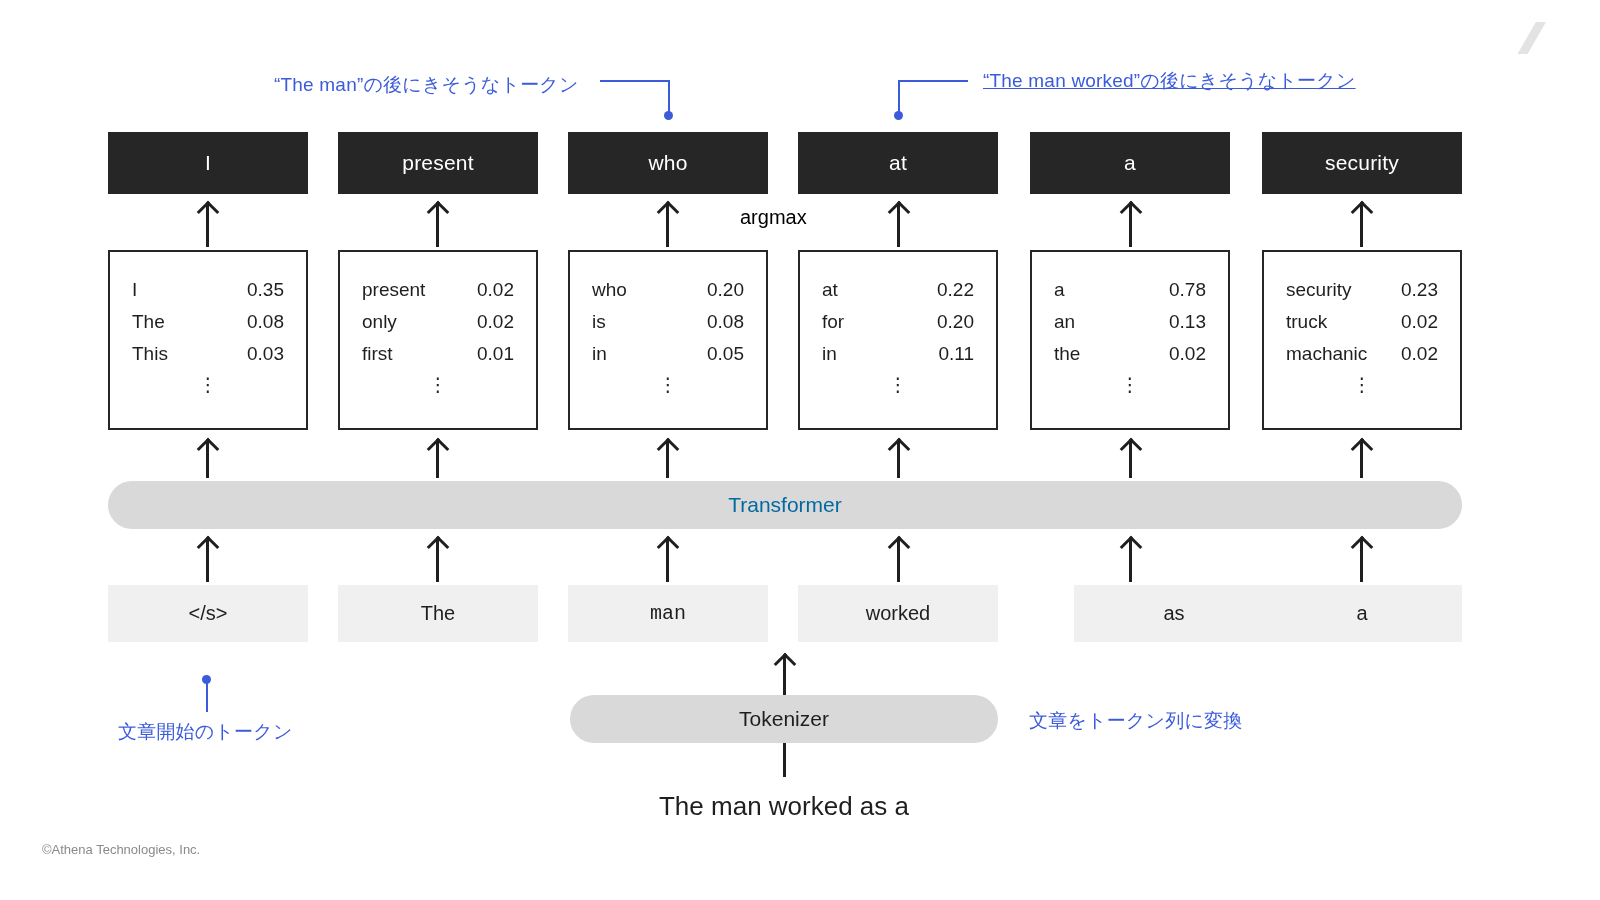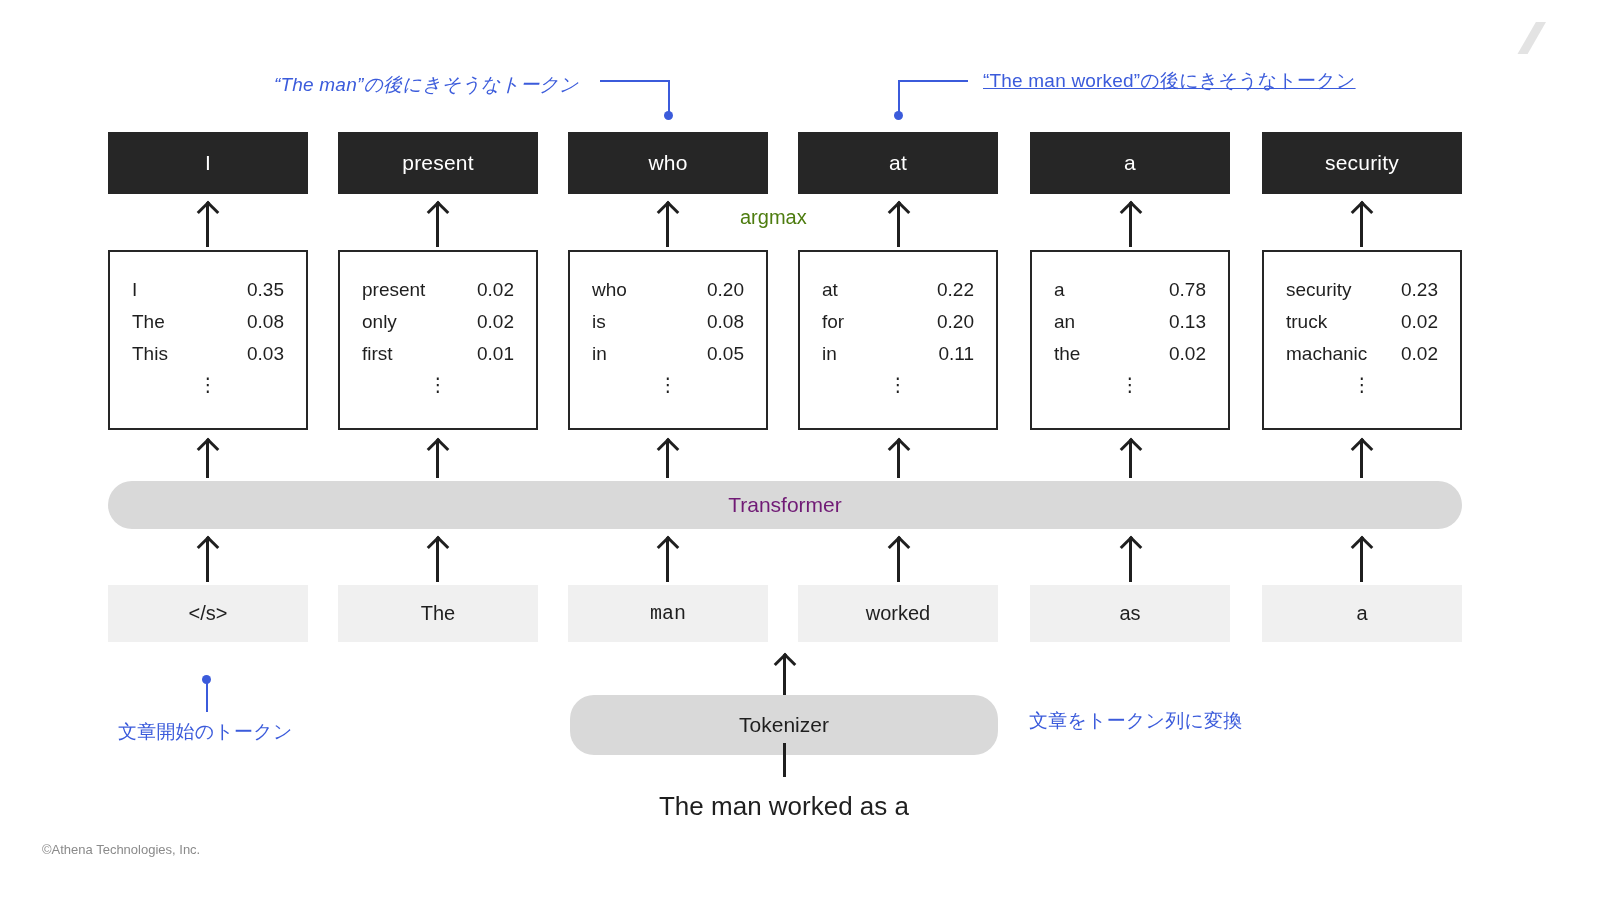--- a/index.html
+++ b/index.html
@@ -111,21 +111,21 @@
     left: 108px;
     top: 481px;
     width: 1354px;
     height: 48px;
     background: #d9d9d9;
     border-radius: 24px;
     display: flex;
     align-items: center;
     justify-content: center;
     font-size: 21px;
-    color: #701a75;
+    color: #0369a1;
   }
 
   
   .in-box {
     position: absolute;
     top: 585px;
     width: 200px;
     height: 57px;
     background: #f0f0f0;
     color: #1f1f1f;
@@ -134,21 +134,21 @@
     justify-content: center;
     font-size: 20px;
   }
 
   
   .tokenizer-bar {
     position: absolute;
     left: 570px;
     top: 695px;
     width: 428px;
-    height: 60px;
+    height: 48px;
     background: #d9d9d9;
     border-radius: 24px;
     display: flex;
     align-items: center;
     justify-content: center;
     font-size: 21px;
     color: #1f1f1f;
   }
 
   .sentence {
@@ -159,21 +159,21 @@
     text-align: center;
     font-size: 26px;
     color: #1f1f1f;
   }
 
   .argmax-label {
     position: absolute;
     left: 740px;
     top: 206px;
     font-size: 20px;
-    color: #4d7c0f;
+    color: #000000;
     text-align: center;
   }
 
   
   .anno-text {
     position: absolute;
     font-size: 19px;
     color: #3b5bdb;
     white-space: nowrap;
     letter-spacing: .2px;
@@ -206,21 +206,21 @@
 </style>
 </head>
 <body>
 
 <div id="canvas">
 
   <div class="logo-mark">
     <div class="shape"></div>
   </div>
 
-  <div class="anno-text" style="left:274px; top:72px;font-style:italic;">“The man”の後にきそうなトークン</div>
+  <div class="anno-text" style="left:274px; top:72px;">“The man”の後にきそうなトークン</div>
   <div class="anno-line-h" style="left:600px; top:80px; width:70px;"></div>
   <div class="anno-line-v" style="left:668px; top:80px; height:34px;"></div>
   <div class="anno-dot" style="left:664px; top:111px;"></div>
 
   <div class="anno-text" style="left:983px; top:68px;text-decoration:underline;">“The man worked”の後にきそうなトークン</div>
   <div class="anno-line-h" style="left:898px; top:80px; width:70px;"></div>
   <div class="anno-line-v" style="left:898px; top:80px; height:34px;"></div>
   <div class="anno-dot" style="left:894px; top:111px;"></div>
 
   <div class="out-box" style="left:108px;">
@@ -370,21 +370,21 @@
     </div>
   <div class="in-box" style="left:338px;">
     <span>The</span>
     </div>
   <div class="in-box" style="left:568px;font-family:Liberation Mono, monospace;">
     <span>man</span>
     </div>
   <div class="in-box" style="left:798px;">
     <span>worked</span>
     </div>
-  <div class="in-box" style="left:1030px;">
+  <div class="in-box" style="left:1074px;">
     <span>as</span>
     </div>
   <div class="in-box" style="left:1262px;">
     <span>a</span>
     </div>
 
   <div class="anno-line-v" style="left:206px; top:678px; height:34px;"></div>
   <div class="anno-dot" style="left:202px; top:675px;"></div>
   <div class="anno-text" style="left:118px; top:719px;">文章開始のトークン</div>
 

